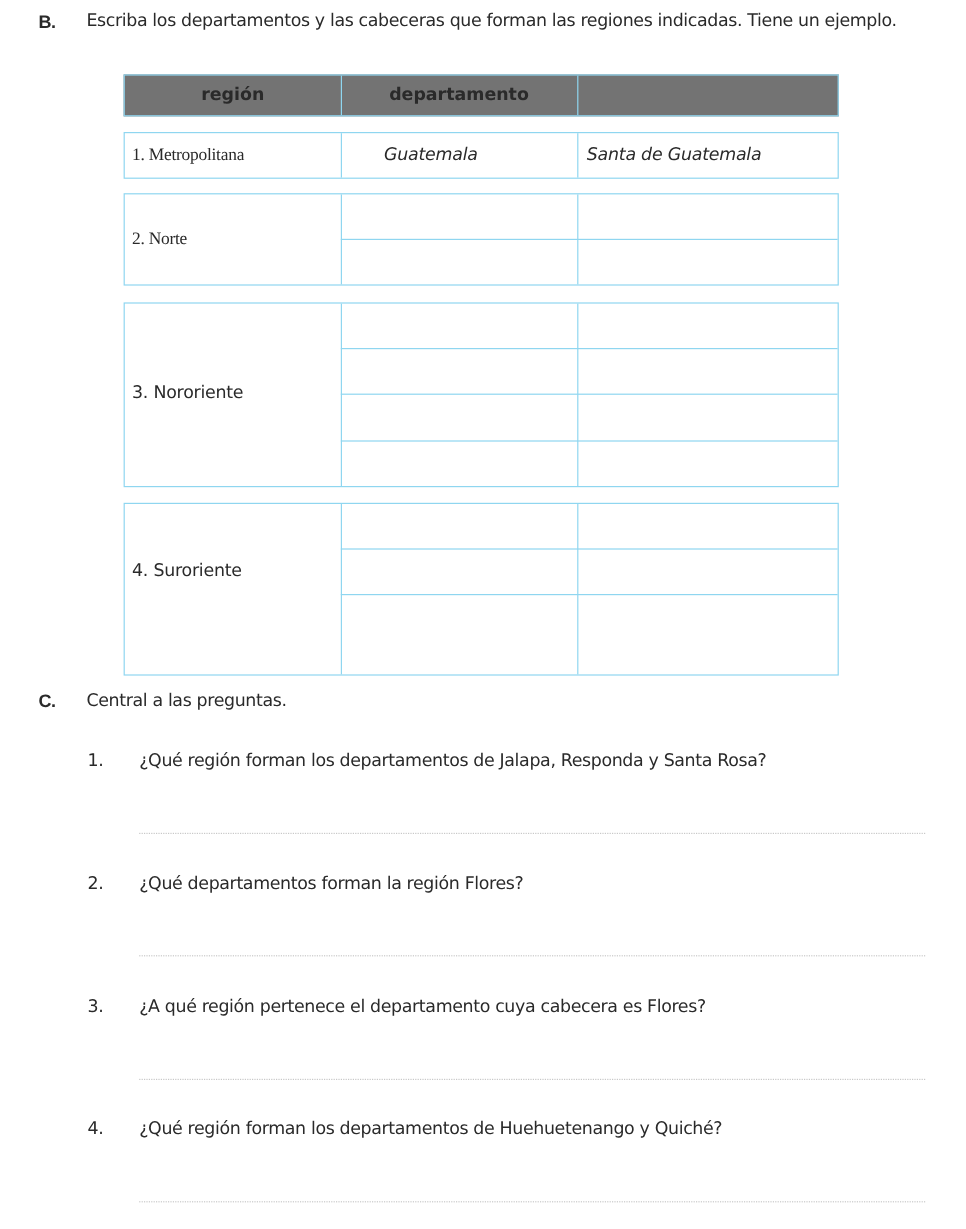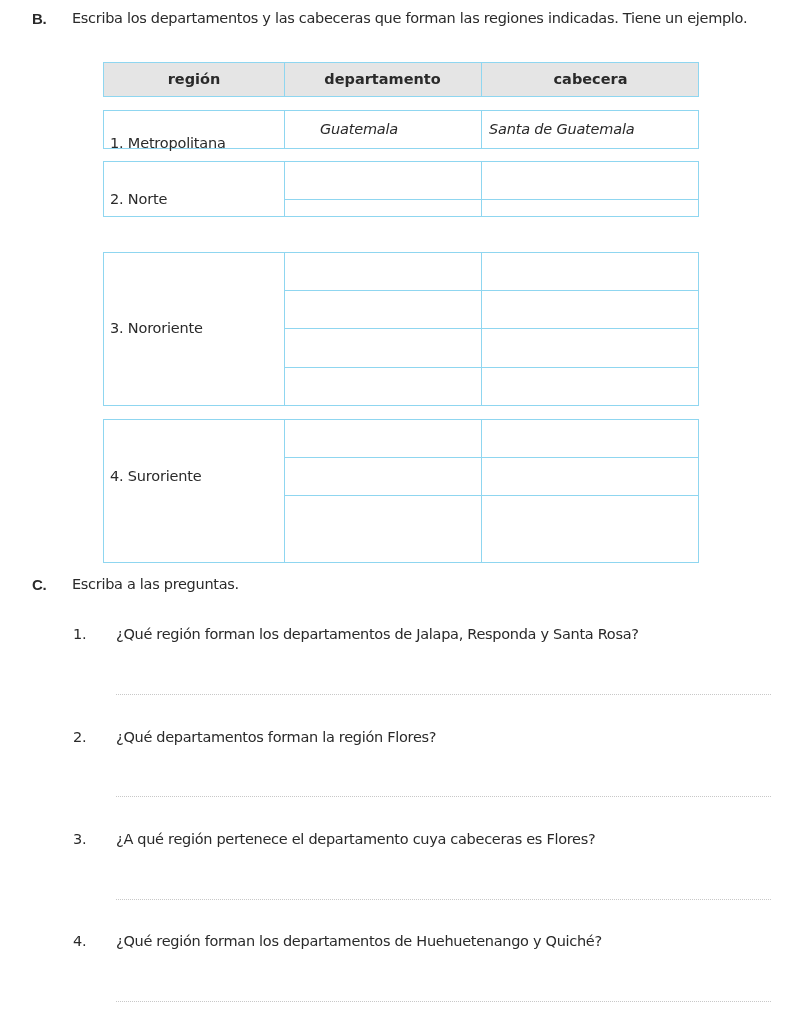--- a/index.html
+++ b/index.html
@@ -14,24 +14,24 @@
   #secB { top: 10px; }
   #secC { top: 576px; }
 
   .tbl { position: absolute; left: 103px; width: 596px; border: 1.5px solid #8fd6f0; box-sizing: border-box; }
   .tbl .col { position: absolute; top: 0; bottom: 0; border-left: 1.5px solid #8fd6f0; }
   .tbl .c1 { left: 180px; }
   .tbl .c2 { left: 377px; }
   .tbl .hline { position: absolute; left: 180px; right: 0; border-top: 1.5px solid #8fd6f0; }
   .cell { position: absolute; font-size: 14.5px; white-space: nowrap; letter-spacing: -0.2px; }
 
-  #hdr { top: 62px; height: 35px; background: #e5e5e5; }
+  #hdr { top: 62px; height: 35px; background: #737373; }
   #hdr .h { position: absolute; top: 8px; font-weight: bold; font-size: 14.5px; text-align: center; }
   #row1 { top: 110px; height: 39px; }
-  #row2 { top: 161px; height: 56px; }
+  #row2 { top: 161px; height: 77px; font-family: Liberation Serif, serif; }
   #row3 { top: 252px; height: 154px; }
   #row4 { top: 419px; height: 144px; }
   .it { font-style: italic; }
 
   .q { position: absolute; left: 0; font-size: 14.5px; letter-spacing: -0.3px; }
   .q .num { position: absolute; left: 73px; }
   .q .txt { position: absolute; left: 116px; white-space: nowrap; }
   .ans { position: absolute; left: 116px; width: 655px; border-top: 1px dotted #c8c8c8; height: 0; }
 </style>
 </head>
@@ -40,27 +40,26 @@
 <div id="secB" class="sec-head">
   <span class="sec-letter">B.</span>
   <span class="sec-text">Escriba los departamentos y las cabeceras que forman las regiones indicadas. Tiene un ejemplo.</span>
 </div>
 
 <div id="hdr" class="tbl">
   <div class="col c1"></div>
   <div class="col c2"></div>
   <span class="h" style="left:0;width:180px;">región</span>
   <span class="h" style="left:180px;width:197px;">departamento</span>
-  <span class="h" style="left:377px;width:219px;">cabecera</span>
 </div>
 
 <div id="row1" class="tbl">
   <div class="col c1"></div>
   <div class="col c2"></div>
-  <span class="cell" style="left:6px;top:24px;">1. Metropolitana</span>
+  <span class="cell" style="left:6px;top:10px;font-family:Liberation Serif, serif;">1. Metropolitana</span>
   <span class="cell it" style="left:188px;top:10px;margin-left:28px;">Guatemala</span>
   <span class="cell it" style="left:385px;top:10px;">Santa de Guatemala</span>
 </div>
 
 <div id="row2" class="tbl">
   <div class="col c1"></div>
   <div class="col c2"></div>
   <div class="hline" style="top:37px;"></div>
   <span class="cell" style="left:6px;top:29px;">2. Norte</span>
   <div class="cell" style="left:181px;top:0;width:196px;height:37px;"></div>
@@ -95,38 +94,38 @@
   <div class="cell" style="left:181px;top:0;width:196px;height:37px;"></div>
   <div class="cell" style="left:378px;top:0;width:216px;height:37px;"></div>
   <div class="cell" style="left:181px;top:38px;width:196px;height:37px;"></div>
   <div class="cell" style="left:378px;top:38px;width:216px;height:37px;"></div>
   <div class="cell" style="left:181px;top:76px;width:196px;height:37px;"></div>
   <div class="cell" style="left:378px;top:76px;width:216px;height:37px;"></div>
 </div>
 
 <div id="secC" class="sec-head">
   <span class="sec-letter">C.</span>
-  <span class="sec-text">Escriba a las preguntas.</span>
+  <span class="sec-text">Central a las preguntas.</span>
 </div>
 
 <div class="q" style="top:626px;">
   <span class="num">1.</span>
   <span class="txt">¿Qué región forman los departamentos de Jalapa, Responda y Santa Rosa?</span>
 </div>
 <div class="ans" style="top:694px;"></div>
 
 <div class="q" style="top:729px;">
   <span class="num">2.</span>
   <span class="txt">¿Qué departamentos forman la región Flores?</span>
 </div>
 <div class="ans" style="top:796px;"></div>
 
 <div class="q" style="top:831px;">
   <span class="num">3.</span>
-  <span class="txt">¿A qué región pertenece el departamento cuya cabeceras es Flores?</span>
+  <span class="txt">¿A qué región pertenece el departamento cuya cabecera es Flores?</span>
 </div>
 <div class="ans" style="top:899px;"></div>
 
 <div class="q" style="top:933px;">
   <span class="num">4.</span>
   <span class="txt">¿Qué región forman los departamentos de Huehuetenango y Quiché?</span>
 </div>
 <div class="ans" style="top:1001px;"></div>
 
 </body></html>

